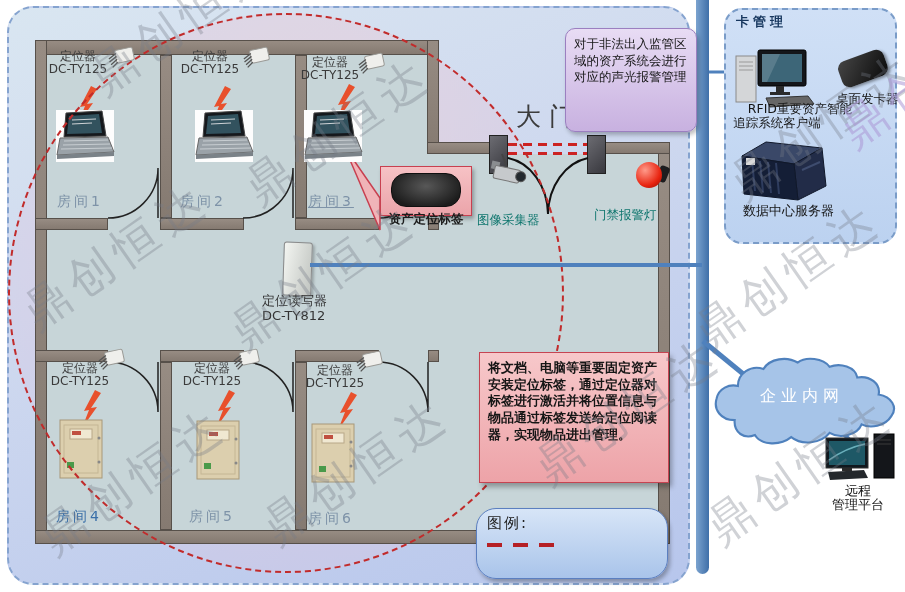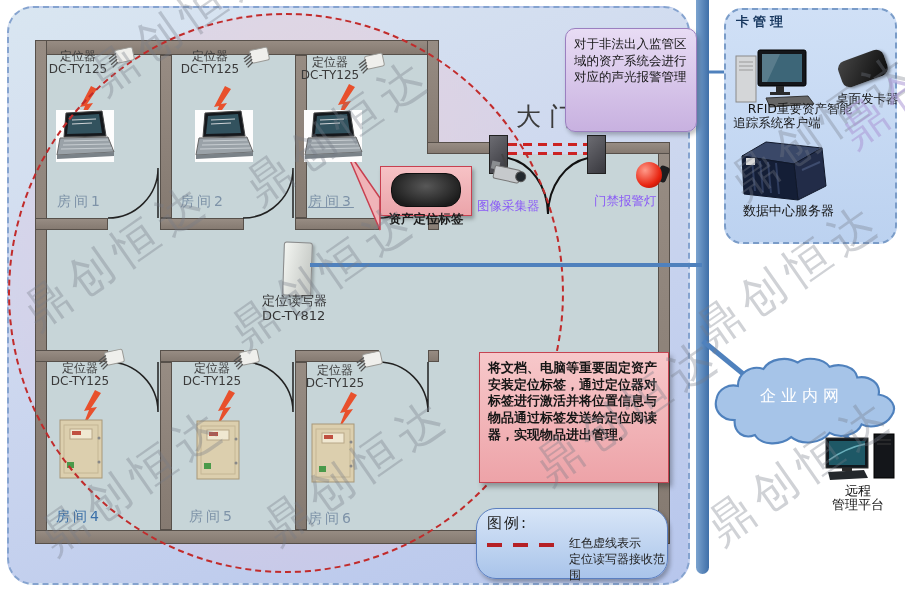--- a/index.html
+++ b/index.html
@@ -19,21 +19,21 @@
   .post{position:absolute;background:linear-gradient(135deg,#6c6c72,#38383e);border:1px solid #222;box-sizing:border-box;z-index:13;}
   .gate-dash{position:absolute;height:3px;z-index:12;
          background:repeating-linear-gradient(90deg,#cc2222 0 9px,transparent 9px 15px);}
   svg.overlay{position:absolute;left:0;top:0;z-index:13;pointer-events:none;}
   svg.links{position:absolute;left:0;top:0;z-index:6;pointer-events:none;}
   svg.devices{position:absolute;left:0;top:0;z-index:8;pointer-events:none;}
   .room-name{position:absolute;font-size:14px;letter-spacing:3px;color:#7e93a8;z-index:14;}
   .room-name.blue{color:#3a6fa8;}
   .loc{position:absolute;width:96px;margin-left:-48px;text-align:center;font-size:12px;
        color:#3a3a3a;line-height:13px;z-index:14;}
-  .lbl{position:absolute;font-size:12.5px;color:#8b5cf6;z-index:14;white-space:nowrap;}
+  .lbl{position:absolute;font-size:12.5px;color:#0f766e;z-index:14;white-space:nowrap;margin-top:14px;}
   .gate-lbl{position:absolute;font-size:25px;letter-spacing:8px;color:#3c3c3c;z-index:14;}
   .reader-dev{position:absolute;left:283px;top:242px;width:27px;height:52px;z-index:13;
        background:linear-gradient(100deg,#f3f5f1,#c1c5c1);border:1px solid #8a8a8a;border-radius:3px;
        transform:rotate(2deg);box-shadow:2px 2px 3px rgba(0,0,0,.25);}
   .reader-lbl{position:absolute;left:262px;top:293px;font-size:13px;color:#333;line-height:15px;z-index:14;}
   .hline{position:absolute;left:310px;top:263px;width:392px;height:4px;background:#4f81bd;z-index:15;}
   .alarm{position:absolute;left:636px;top:162px;width:26px;height:26px;border-radius:50%;z-index:13;
        background:radial-gradient(circle at 35% 32%,#ff9a8a,#e82410 62%,#8e0a00);}
   .alarm-base{position:absolute;left:658px;top:166px;width:10px;height:16px;background:#1d1d1f;border-radius:3px;transform:rotate(22deg);z-index:12;}
   
@@ -273,24 +273,20 @@
   <div class="cap">资产定位标签</div>
 </div>
 
 <div class="purple-note">对于非法出入监管区域的资产系统会进行对应的声光报警管理</div>
 
 <div class="pink-note">将文档、电脑等重要固定资产安装定位标签，通过定位器对标签进行激活并将位置信息与物品通过标签发送给定位阅读器，实现物品进出管理。</div>
 
 <div class="legend">
   <div class="title">图例:</div>
   <div class="dash"></div>
-  <div class="txt">
-    <div>红色虚线表示</div>
-    <div>定位读写器接收范围</div>
-  </div>
 </div>
 
 <div class="vbar"></div>
 
 <svg class="links" width="905" height="592" viewBox="0 0 905 592">
   <line x1="709" y1="72" x2="742" y2="72" stroke="#4f81bd" stroke-width="3"></line>
   <line x1="800" y1="68" x2="842" y2="63" stroke="#2f4f72" stroke-width="1.8"></line>
   <line x1="777" y1="104" x2="777" y2="140" stroke="#2f4f72" stroke-width="1.8"></line>
   <line x1="703" y1="341" x2="775" y2="400" stroke="#4f81bd" stroke-width="5"></line>
   <line x1="833" y1="424" x2="854" y2="444" stroke="#4f81bd" stroke-width="4"></line>

